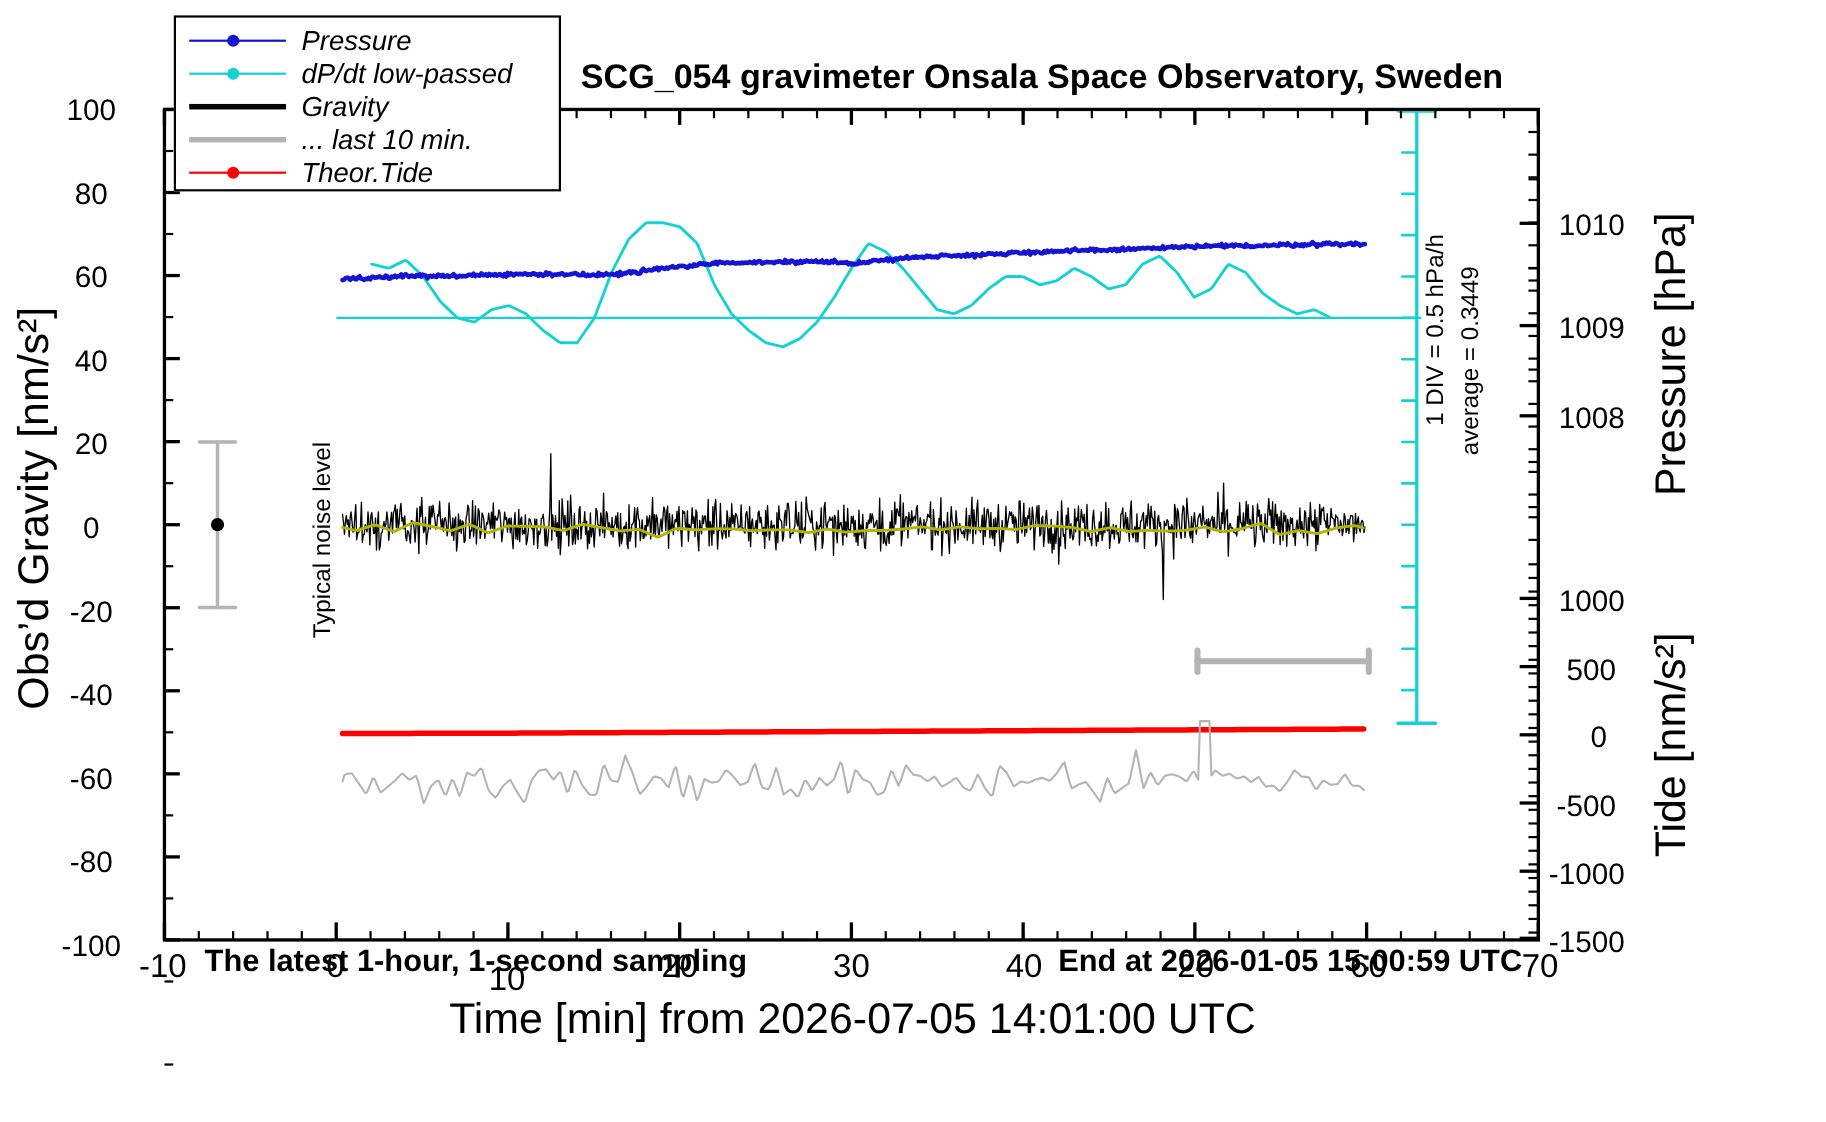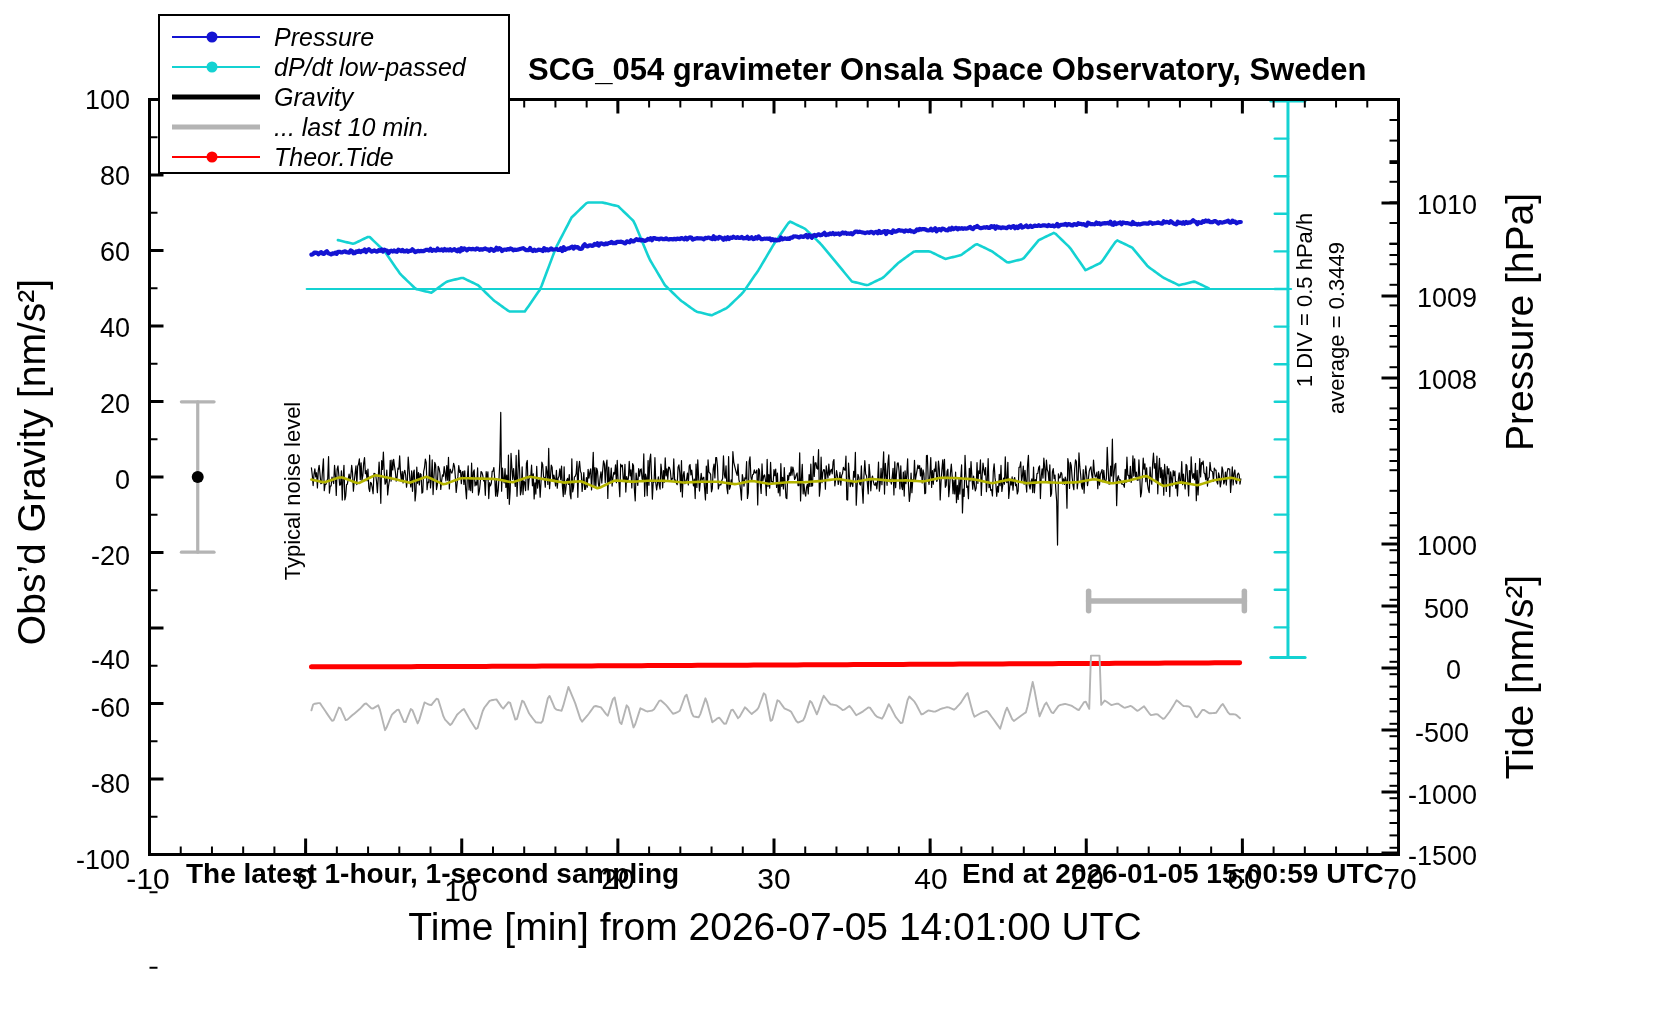--- a/index.html
+++ b/index.html
@@ -9,21 +9,21 @@
   .abs{position:absolute;}
 
   
   #plot-frame{
     position:absolute;left:148px;top:98px;width:1252px;height:758px;
     border-left:3px solid #000;border-right:3px solid #000;
     border-top:3px solid #000;border-bottom:3px solid #000;
     box-sizing:border-box;background:#fff;
   }
   #plot-inner{position:absolute;inset:0;overflow:hidden;}
-  .ylab-left{left:0;position:absolute;text-align:right;width:130px;font-size:27px;}
+  .ylab-left{left:0;position:absolute;text-align:center;width:130px;font-size:27px;padding-left:18px;}
 
   #ylabel-left{
     position:absolute;left:-318px;top:440px;width:700px;
     transform:rotate(-90deg);transform-origin:center center;
     text-align:center;font-size:39px;white-space:nowrap;
   }
   #ylabel-right-top{
     position:absolute;left:1310px;top:300px;width:420px;
     transform:rotate(-90deg);transform-origin:center center;
     text-align:center;font-size:39px;white-space:nowrap;
@@ -92,21 +92,21 @@
   <div id="xlabel">Time [min] from 2026-07-05 14:01:00 UTC</div>
 
   <div class="abs" style="left:0;top:0;width:148px;height:1020px;">
     <div class="ylab-left" style="top:85px;">100</div>
     <div class="ylab-left" style="top:161px;">80</div>
     <div class="ylab-left" style="top:237px;">60</div>
     <div class="ylab-left" style="top:313px;">40</div>
     <div class="ylab-left" style="top:389px;">20</div>
     <div class="ylab-left" style="top:465px;">0</div>
     <div class="ylab-left" style="top:541px;">-20</div>
-    <div class="ylab-left" style="top:645px;">-40</div>
+    <div class="ylab-left" style="top:617px;">-40</div>
     <div class="ylab-left" style="top:693px;">-60</div>
     <div class="ylab-left" style="top:769px;">-80</div>
     <div class="ylab-left" style="top:845px;">-100</div>
   </div>
 
   <div class="abs" style="left:0;top:0;">
     <div class="rtick-label" style="left:1417px;top:190px;">1010</div>
     <div class="rtick-label" style="left:1417px;top:283px;">1009</div>
     <div class="rtick-label" style="left:1417px;top:365px;">1008</div>
   </div>

